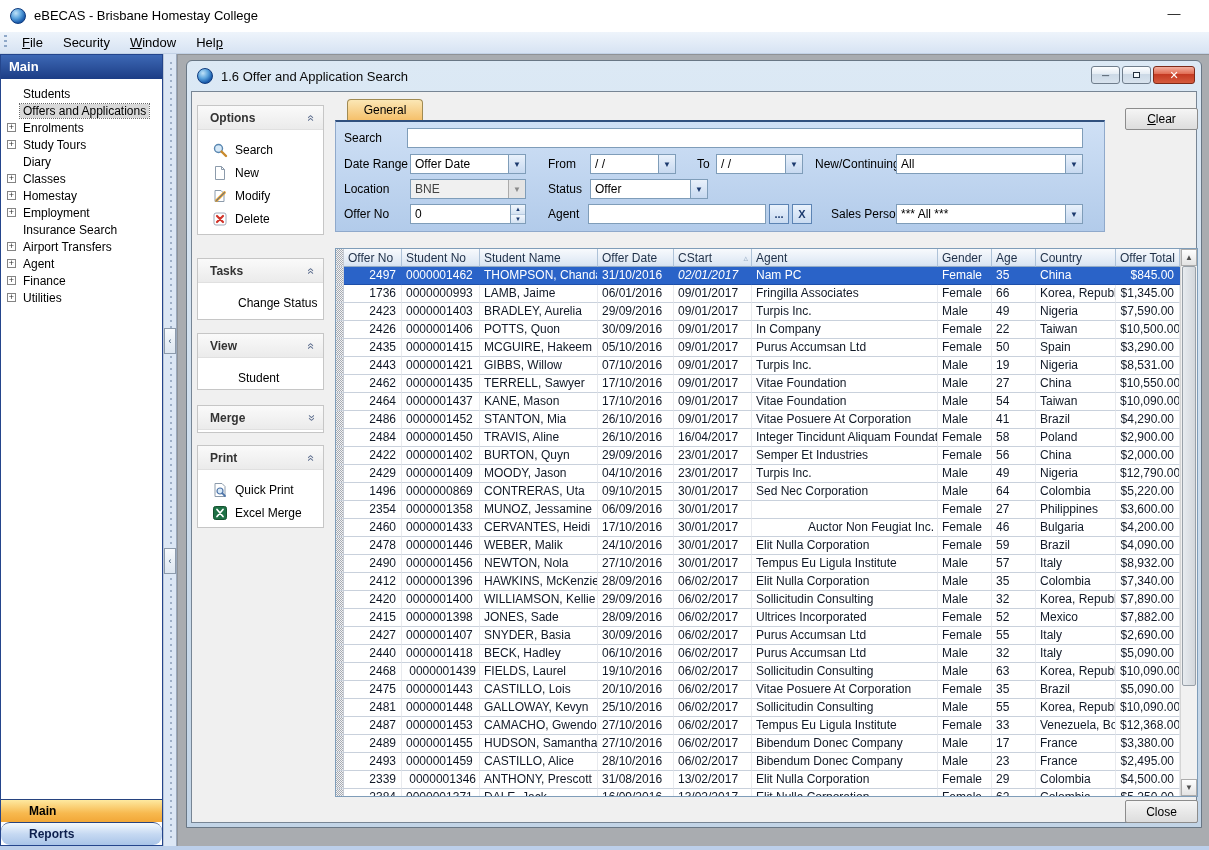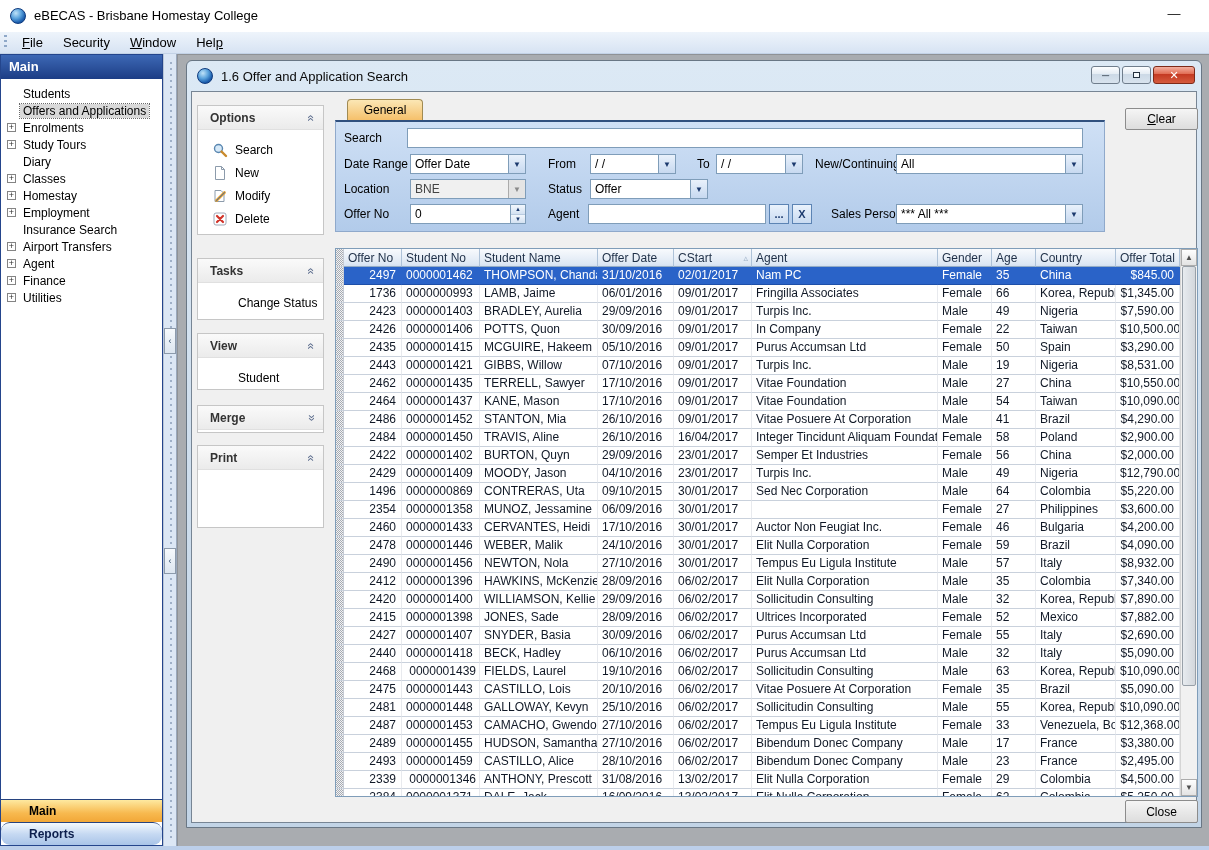--- a/index.html
+++ b/index.html
@@ -318,20 +318,41 @@
       <span class="panel-title">Merge</span>
       <span class="panel-chevron collapsed">«</span>
     </div>
     <div class="panel-items"></div>
   </div>
             <div class="panel-box s4">
     <div class="panel-header">
       <span class="panel-title">Print</span>
       <span class="panel-chevron">«</span>
     </div>
+    <div class="panel-items">
+                <div class="panel-item">
+    <span class="panel-icon">
+                    <svg viewBox="0 0 16 16">
+                      <path d="M3 1.5h7l3 3v10H3z" fill="#FFF" stroke="#8C9BAB"></path>
+                      <circle cx="8" cy="9" r="3" fill="#D9EAF8" stroke="#4D74A8" stroke-width="1.2"></circle>
+                      <line x1="10.2" y1="11.2" x2="13" y2="14" stroke="#4D74A8" stroke-width="1.8" stroke-linecap="round"></line>
+                    </svg>
+                  </span>
+    <span class="p-label">Quick Print</span>
+  </div>
+                <div class="panel-item">
+    <span class="panel-icon">
+                    <svg viewBox="0 0 16 16">
+                      <rect x="1.5" y="1.5" width="13" height="13" rx="2" fill="#1E7145" stroke="#14512F"></rect>
+                      <path d="M5 4.5l6 7M11 4.5l-6 7" stroke="#FFF" stroke-width="1.7" stroke-linecap="round"></path>
+                    </svg>
+                  </span>
+    <span class="p-label">Excel Merge</span>
+  </div>
+              </div>
   </div>
           </div>
 
         <div class="tabstrip">
           <div class="tab-general">General</div>
         </div>
 
         <div class="form-panel">
           <span class="f-label" style="left:8px;  top:9px;">Search</span>
           <input class="f-input" style="left: 71px; top: 6px; width: 676px;" value="">
@@ -425,21 +446,21 @@
                   <span>Offer Total</span>
                 </div>
               </div>
             <div id="grid-rows">
                 <div class="grid-row selected">
                   <div class="cell-ind" style="width:8px;flex:0 0 8px;"></div>
                   <div class="cell right" style="width: 58px; flex: 0 0 58px;">2497</div>
                   <div class="cell" style="width: 78px; flex: 0 0 78px;">0000001462</div>
                   <div class="cell" style="width: 118px; flex: 0 0 118px;">THOMPSON, Chanda</div>
                   <div class="cell" style="width: 76px; flex: 0 0 76px;">31/10/2016</div>
-                  <div class="cell" style="width: 78px; flex: 0 0 78px;">02/01/2017</div>
+                  <div class="cell" style="width: 78px; flex: 0 0 78px; font-style: italic;">02/01/2017</div>
                   <div class="cell" style="width: 186px; flex: 0 0 186px;">Nam PC</div>
                   <div class="cell" style="width: 54px; flex: 0 0 54px;">Female</div>
                   <div class="cell" style="width: 44px; flex: 0 0 44px;">35</div>
                   <div class="cell" style="width: 80px; flex: 0 0 80px;">China</div>
                   <div class="cell right flex1">$845.00</div>
                 </div>
                 <div class="grid-row">
                   <div class="cell-ind" style="width:8px;flex:0 0 8px;"></div>
                   <div class="cell right" style="width: 58px; flex: 0 0 58px;">1736</div>
                   <div class="cell" style="width: 78px; flex: 0 0 78px;">0000000993</div>
@@ -608,21 +629,21 @@
                   <div class="cell" style="width: 80px; flex: 0 0 80px;">Philippines</div>
                   <div class="cell right flex1">$3,600.00</div>
                 </div>
                 <div class="grid-row">
                   <div class="cell-ind" style="width:8px;flex:0 0 8px;"></div>
                   <div class="cell right" style="width: 58px; flex: 0 0 58px;">2460</div>
                   <div class="cell" style="width: 78px; flex: 0 0 78px;">0000001433</div>
                   <div class="cell" style="width: 118px; flex: 0 0 118px;">CERVANTES, Heidi</div>
                   <div class="cell" style="width: 76px; flex: 0 0 76px;">17/10/2016</div>
                   <div class="cell" style="width: 78px; flex: 0 0 78px;">30/01/2017</div>
-                  <div class="cell" style="width: 186px; flex: 0 0 186px;">Auctor Non Feugiat Inc.</div>
+                  <div class="cell" style="width: 186px; flex: 0 0 186px; text-align: right;">Auctor Non Feugiat Inc.</div>
                   <div class="cell" style="width: 54px; flex: 0 0 54px;">Female</div>
                   <div class="cell" style="width: 44px; flex: 0 0 44px;">46</div>
                   <div class="cell" style="width: 80px; flex: 0 0 80px;">Bulgaria</div>
                   <div class="cell right flex1">$4,200.00</div>
                 </div>
                 <div class="grid-row">
                   <div class="cell-ind" style="width:8px;flex:0 0 8px;"></div>
                   <div class="cell right" style="width: 58px; flex: 0 0 58px;">2478</div>
                   <div class="cell" style="width: 78px; flex: 0 0 78px;">0000001446</div>
                   <div class="cell" style="width: 118px; flex: 0 0 118px;">WEBER, Malik</div>

